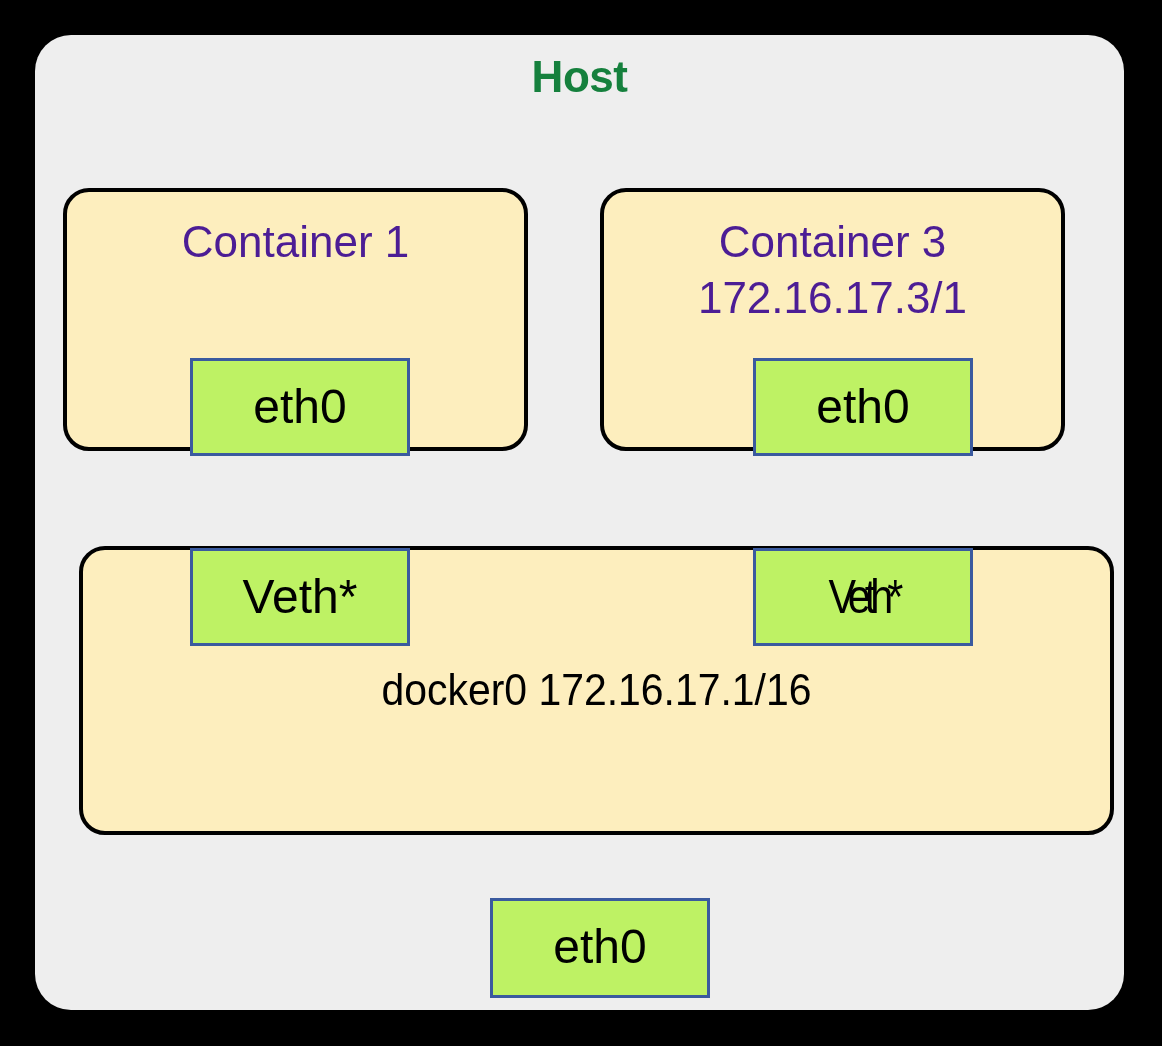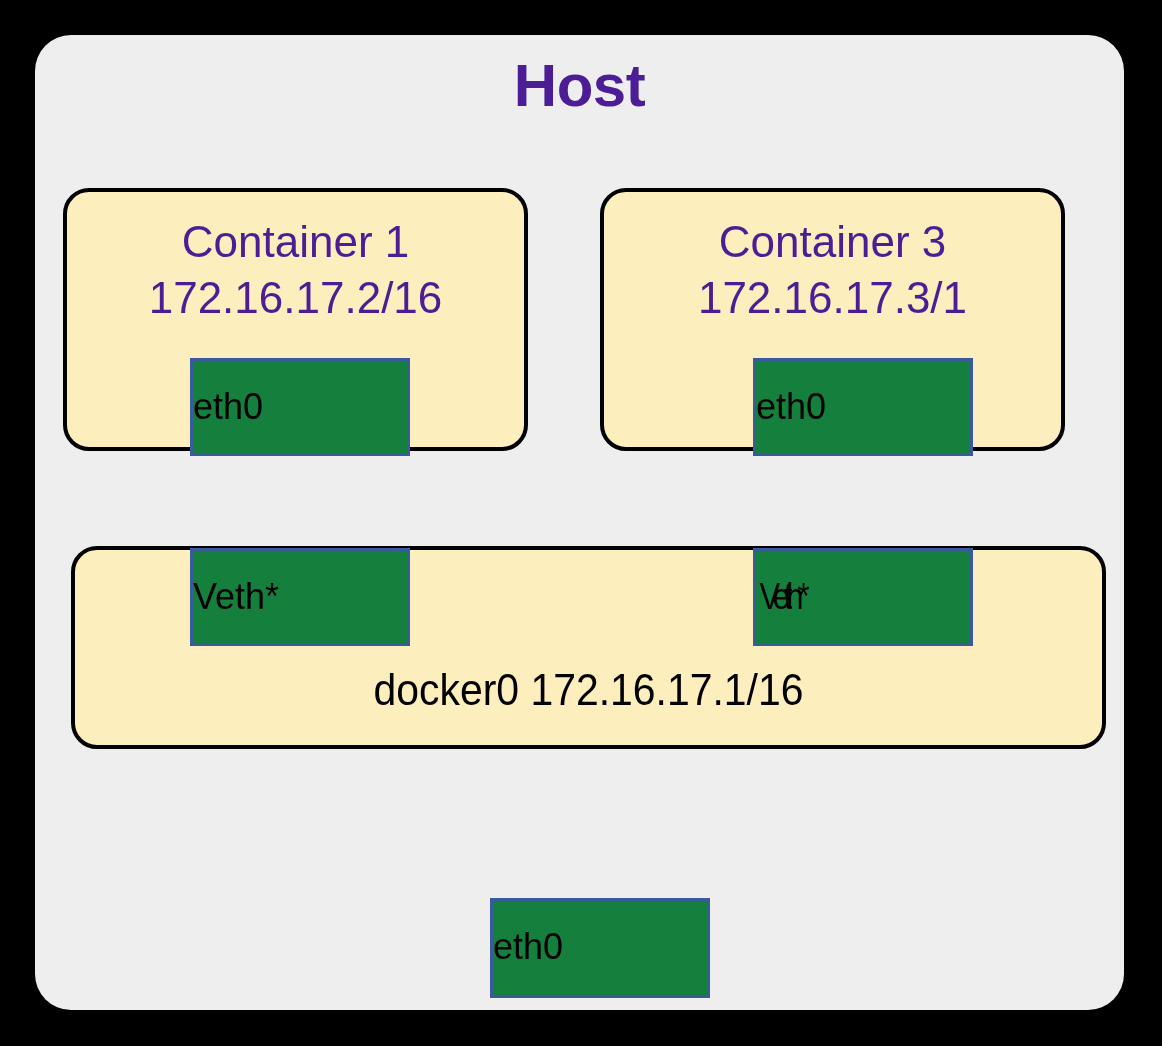--- a/index.html
+++ b/index.html
@@ -28,23 +28,23 @@
     border-radius: 36px;
     box-sizing: border-box;
   }
 
   .host-title {
     position: absolute;
     left: 0;
     top: 18px;
     width: 1089px;
     text-align: center;
-    font-size: 60px;
+    font-size: 44px;
     font-weight: bold;
-    color: #4c1d95;
+    color: #15803d;
     letter-spacing: -0.5px;
     line-height: 1.1;
   }
 
   
   .ybox {
     position: absolute;
     background: #fdeebe;
     border: 4px solid #000000;
     border-radius: 26px;
@@ -66,51 +66,51 @@
     text-align: center;
     color: #4c1d95;
     font-size: 44px;
     line-height: 56px;
     white-space: nowrap;
   }
   .container-label.line-1 { top: 22px; }
   .container-label.line-2 { top: 78px; }
 
   .bridge-box {
-    left: 36px;
+    left: 44px;
     top: 511px;
     width: 1035px;
-    height: 203px;
+    height: 289px;
   }
 
   .bridge-label {
     position: absolute;
     left: 0;
     top: 113px;
     width: 100%;
     text-align: center;
     color: #000000;
     font-size: 44px;
     line-height: 54px;
     white-space: nowrap;
     transform: scaleX(0.93);
   }
 
   
   .ifbox {
     position: absolute;
-    background: #15803d;
+    background: #bef264;
     border: 3px solid #3a5a9f;
     box-sizing: border-box;
     width: 220px;
     height: 98px;
     color: #000000;
-    font-size: 36px;
+    font-size: 48px;
     line-height: 92px;
-    text-align: left;
+    text-align: center;
     white-space: nowrap;
   }
 
   
   .eth-c1 { left: 155px; top: 323px; }
   .eth-c2 { left: 718px; top: 323px; }
 
   
   .veth-left  { left: 155px; top: 513px; }
   .veth-right { left: 718px; top: 513px; }
@@ -132,21 +132,20 @@
 </style>
 </head>
 <body>
 
 <div class="host-panel">
 
   <div class="host-title">Host</div>
 
   <div class="ybox container-box container-1">
     <div class="container-label line-1">Container 1</div>
-    <div class="container-label line-2">172.16.17.2/16</div>
   </div>
 
   <div class="ifbox eth-c1">
     <span class="ifbox-text">eth0</span>
   </div>
 
   <div class="ybox container-box container-2">
     <div class="container-label line-1">Container 3</div>
     <div class="container-label line-2">172.16.17.3/1</div>
   </div>

